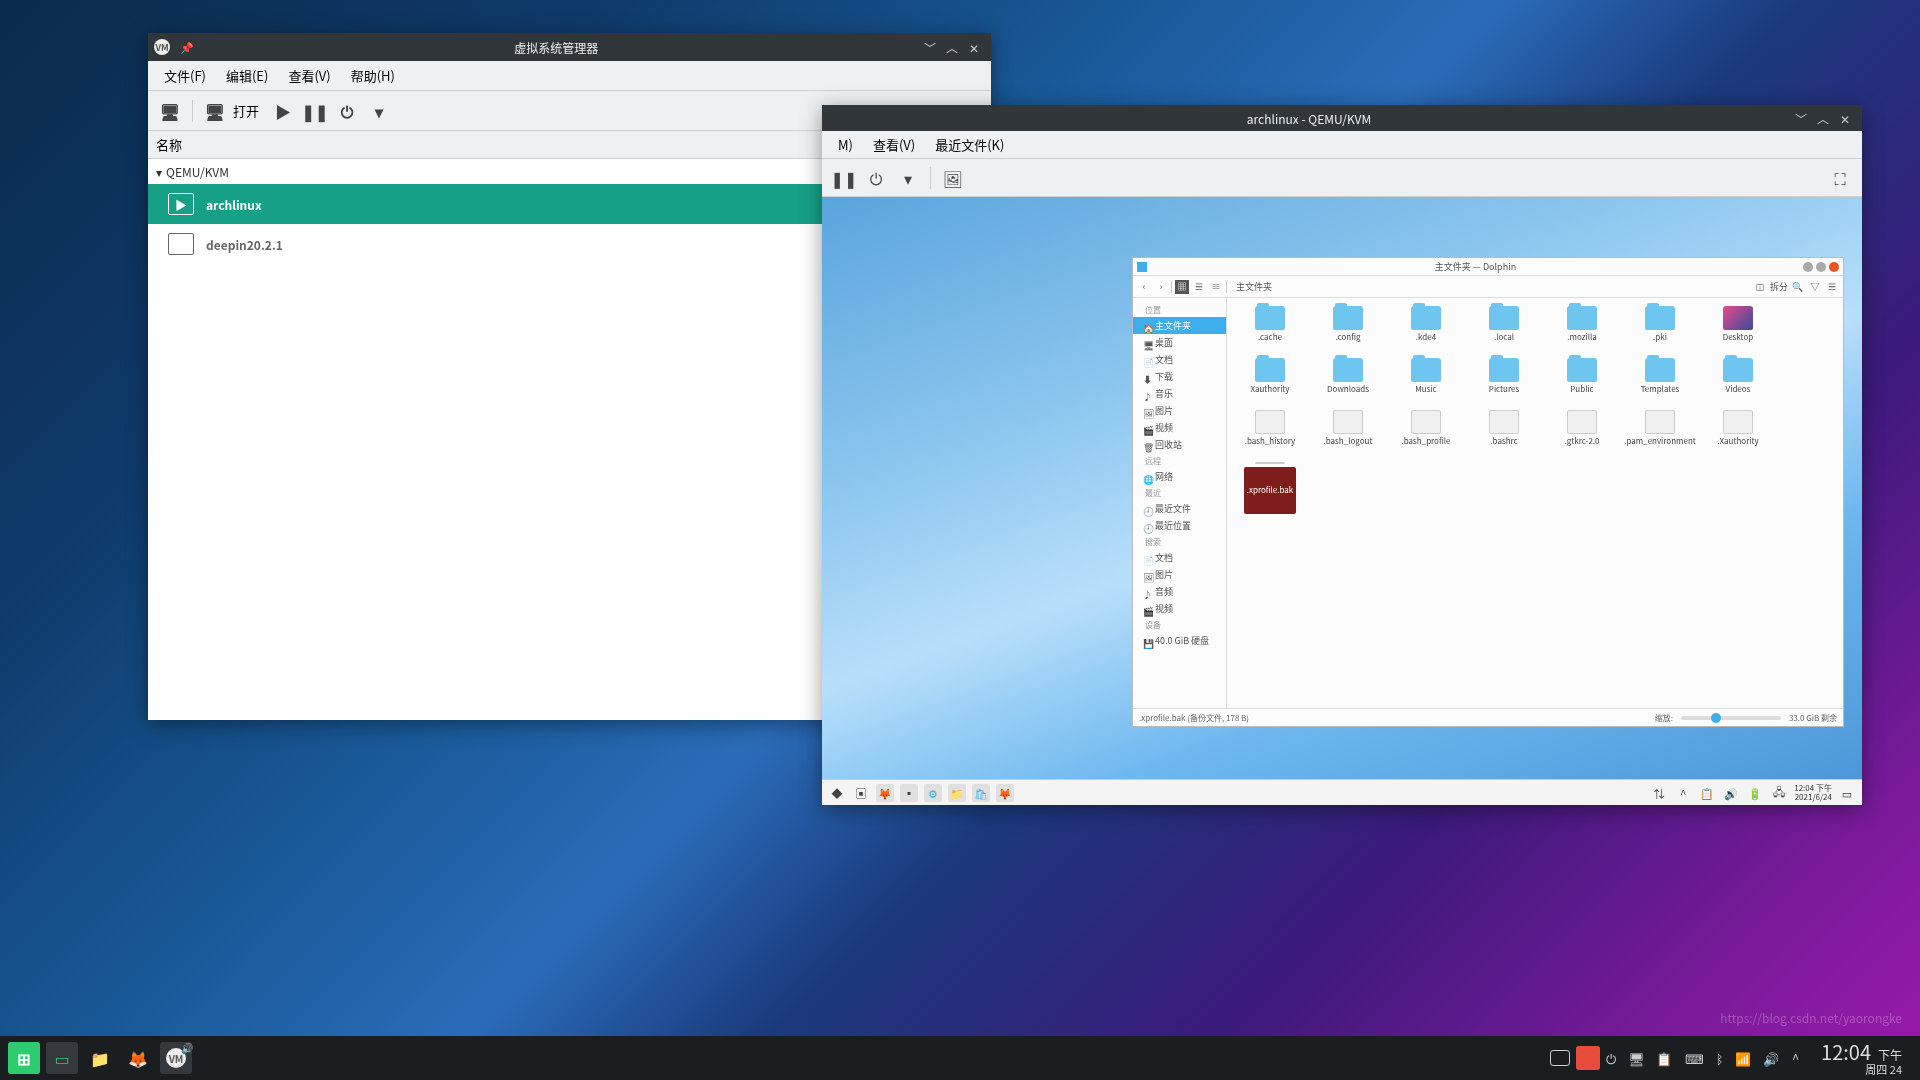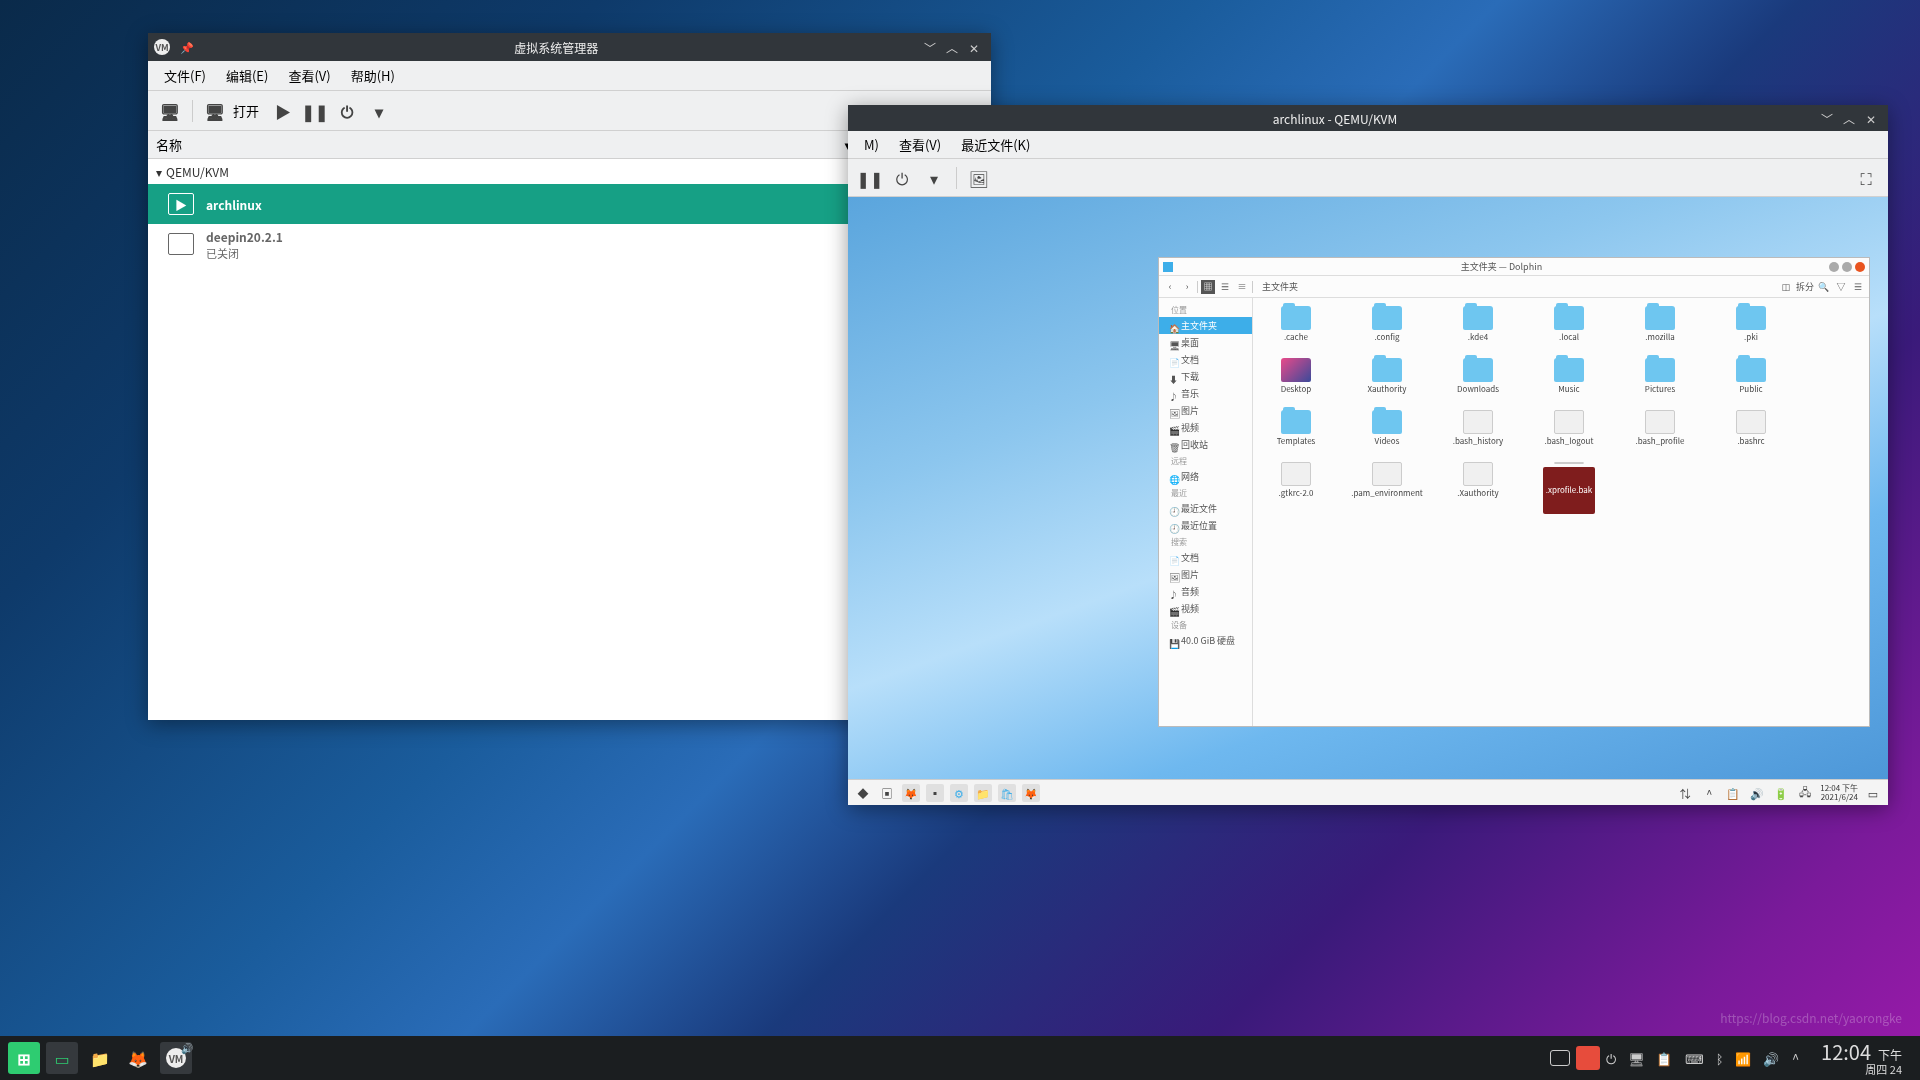--- a/index.html
+++ b/index.html
@@ -26,21 +26,21 @@
 .vmm .vm-row .ico{width:26px;height:22px;border:1px solid currentColor;border-radius:2px;margin-right:12px;display:inline-flex;align-items:center;justify-content:center}
 .vmm .vm-row .txt{flex:1}
 .vmm .vm-row .txt .nm{font-weight:bold;font-size:12px}
 .vmm .vm-row .txt .st{font-size:11px}
 .vmm .vm-row .spark{width:120px;height:26px;border:1px solid #bbb;margin-right:6px;background:#fff}
 .vmm .vm-row.running{background:#16a085;color:#fff}
 .vmm .vm-row.running .spark{border-color:#0e8a70;background:#fff}
 .vmm .vm-row.off{color:#666}
 
 
-.vmc{position:absolute;left:848px;top:105px;width:1040px;height:700px;background:#eff0f1;display:flex;flex-direction:column;box-shadow:0 4px 20px rgba(0,0,0,.4)}
+.vmc{position:absolute;left:822px;top:105px;width:1040px;height:700px;background:#eff0f1;display:flex;flex-direction:column;box-shadow:0 4px 20px rgba(0,0,0,.4)}
 .vmc .titlebar{height:26px;background:#31363b;color:#eee;display:flex;align-items:center;padding:0 6px;font-size:12px}
 .vmc .titlebar .ttl{flex:1;text-align:center}
 .vmc .titlebar .winbtn{width:22px;height:22px;display:inline-flex;align-items:center;justify-content:center;color:#ccc;cursor:pointer}
 .vmc .menubar{height:28px;background:#eff0f1;display:flex;align-items:center;padding:0 6px;font-size:13px;border-bottom:1px solid #d0d0d0}
 .vmc .menubar span{padding:4px 10px;cursor:pointer}
 .vmc .toolbar{height:38px;background:#eff0f1;display:flex;align-items:center;padding:0 8px;gap:4px;border-bottom:1px solid #d0d0d0}
 .vmc .toolbar .tbtn{width:28px;height:28px;display:inline-flex;align-items:center;justify-content:center;color:#444;cursor:pointer;border-radius:3px}
 .vmc .toolbar .divider{width:1px;height:22px;background:#ccc;margin:0 4px}
 .vmc .toolbar .spacer{flex:1}
 .vmc .guest{flex:1;position:relative;overflow:hidden;background:linear-gradient(160deg,#5aa5dd 0%,#8cc6ee 30%,#b8dffa 50%,#6eb8ef 70%,#4a94d6 100%)}
@@ -54,21 +54,21 @@
 .dolphin .d-tool{height:22px;display:flex;align-items:center;padding:0 4px;border-bottom:1px solid #ddd;gap:3px;color:#555}
 .dolphin .d-tool .ti{width:14px;height:14px;display:inline-flex;align-items:center;justify-content:center;font-size:9px;cursor:pointer}
 .dolphin .d-tool .path{flex:1;padding-left:6px}
 .dolphin .d-tool .sep{width:1px;height:12px;background:#ccc}
 .dolphin .d-body{flex:1;display:flex}
 .dolphin .side{width:94px;border-right:1px solid #ddd;padding:4px 0;color:#555}
 .dolphin .side .sh{padding:2px 12px;color:#999;font-size:8px}
 .dolphin .side .si{padding:2px 6px 2px 10px;cursor:pointer;display:flex;align-items:center;gap:4px}
 .dolphin .side .si.sel{background:#3daee9;color:#fff}
 .dolphin .side .si .sii{width:8px;height:8px;display:inline-block}
-.dolphin .files{flex:1;display:flex;flex-wrap:wrap;align-content:flex-start;padding:6px;gap:2px 17px}
+.dolphin .files{flex:1;display:flex;flex-wrap:wrap;align-content:flex-start;padding:6px;gap:2px 4px}
 .dolphin .fi{width:74px;height:50px;display:flex;flex-direction:column;align-items:center;justify-content:flex-start;cursor:pointer;padding-top:2px}
 .dolphin .fi .fic{width:30px;height:24px;background:#6ec6f0;border-radius:3px 3px 2px 2px;position:relative}
 .dolphin .fi .fic::before{content:"";position:absolute;top:-3px;left:2px;width:12px;height:4px;background:#6ec6f0;border-radius:2px 2px 0 0}
 .dolphin .fi.file .fic{background:#f0f0f0;border:1px solid #ccc;border-radius:2px}
 .dolphin .fi.file .fic::before{display:none}
 .dolphin .fi.desktop .fic{background:linear-gradient(135deg,#e94a8a,#3a4a9a)}
 .dolphin .fi.desktop .fic::before{display:none}
 .dolphin .fi .fl{font-size:8px;color:#444;text-align:center;margin-top:3px;word-break:break-all;line-height:1.1}
 .dolphin .fi.sel .fl{background:#7f1d1d;color:#fff;padding:19px 3px;border-radius:2px}
 .dolphin .status{height:18px;border-top:1px solid #ddd;display:flex;align-items:center;padding:0 6px;gap:8px;color:#666;font-size:8px}
@@ -138,21 +138,20 @@
       <span class="ico">▶</span>
       <div class="txt">
         <div class="nm">archlinux</div>
       </div>
       <div class="spark"></div>
     </div>
     <div class="vm-row off">
       <span class="ico"></span>
       <div class="txt">
         <div class="nm">deepin20.2.1</div>
-        <div class="st">已关闭</div>
       </div>
       <div class="spark"></div>
     </div>
   </div>
 </div>
 
 <div class="vmc">
   <div class="titlebar">
     <span class="ttl">archlinux - QEMU/KVM</span>
     <span class="winbtn">﹀</span>
@@ -354,20 +353,27 @@
             </div>
           <div class="fi file">
               <div class="fic"></div>
               <div class="fl">.Xauthority</div>
             </div>
           <div class="fi file sel">
               <div class="fic"></div>
               <div class="fl">.xprofile.bak</div>
             </div>
         </div>
+      </div>
+      <div class="status">
+        <span>.xprofile.bak (备份文件, 178 B)</span>
+        <span class="sp"></span>
+        <span>缩放:</span>
+        <div class="slider"></div>
+        <span>33.0 GiB 剩余</span>
       </div>
     </div>
 
     <div class="gbar">
       <span class="gi">◆</span>
       <span class="gi">▣</span>
       <span class="gi app" style="color:#e66000">🦊</span>
       <span class="gi app">▪</span>
       <span class="gi app" style="color:#3daee9">⚙</span>
       <span class="gi app" style="color:#3daee9">📁</span>

